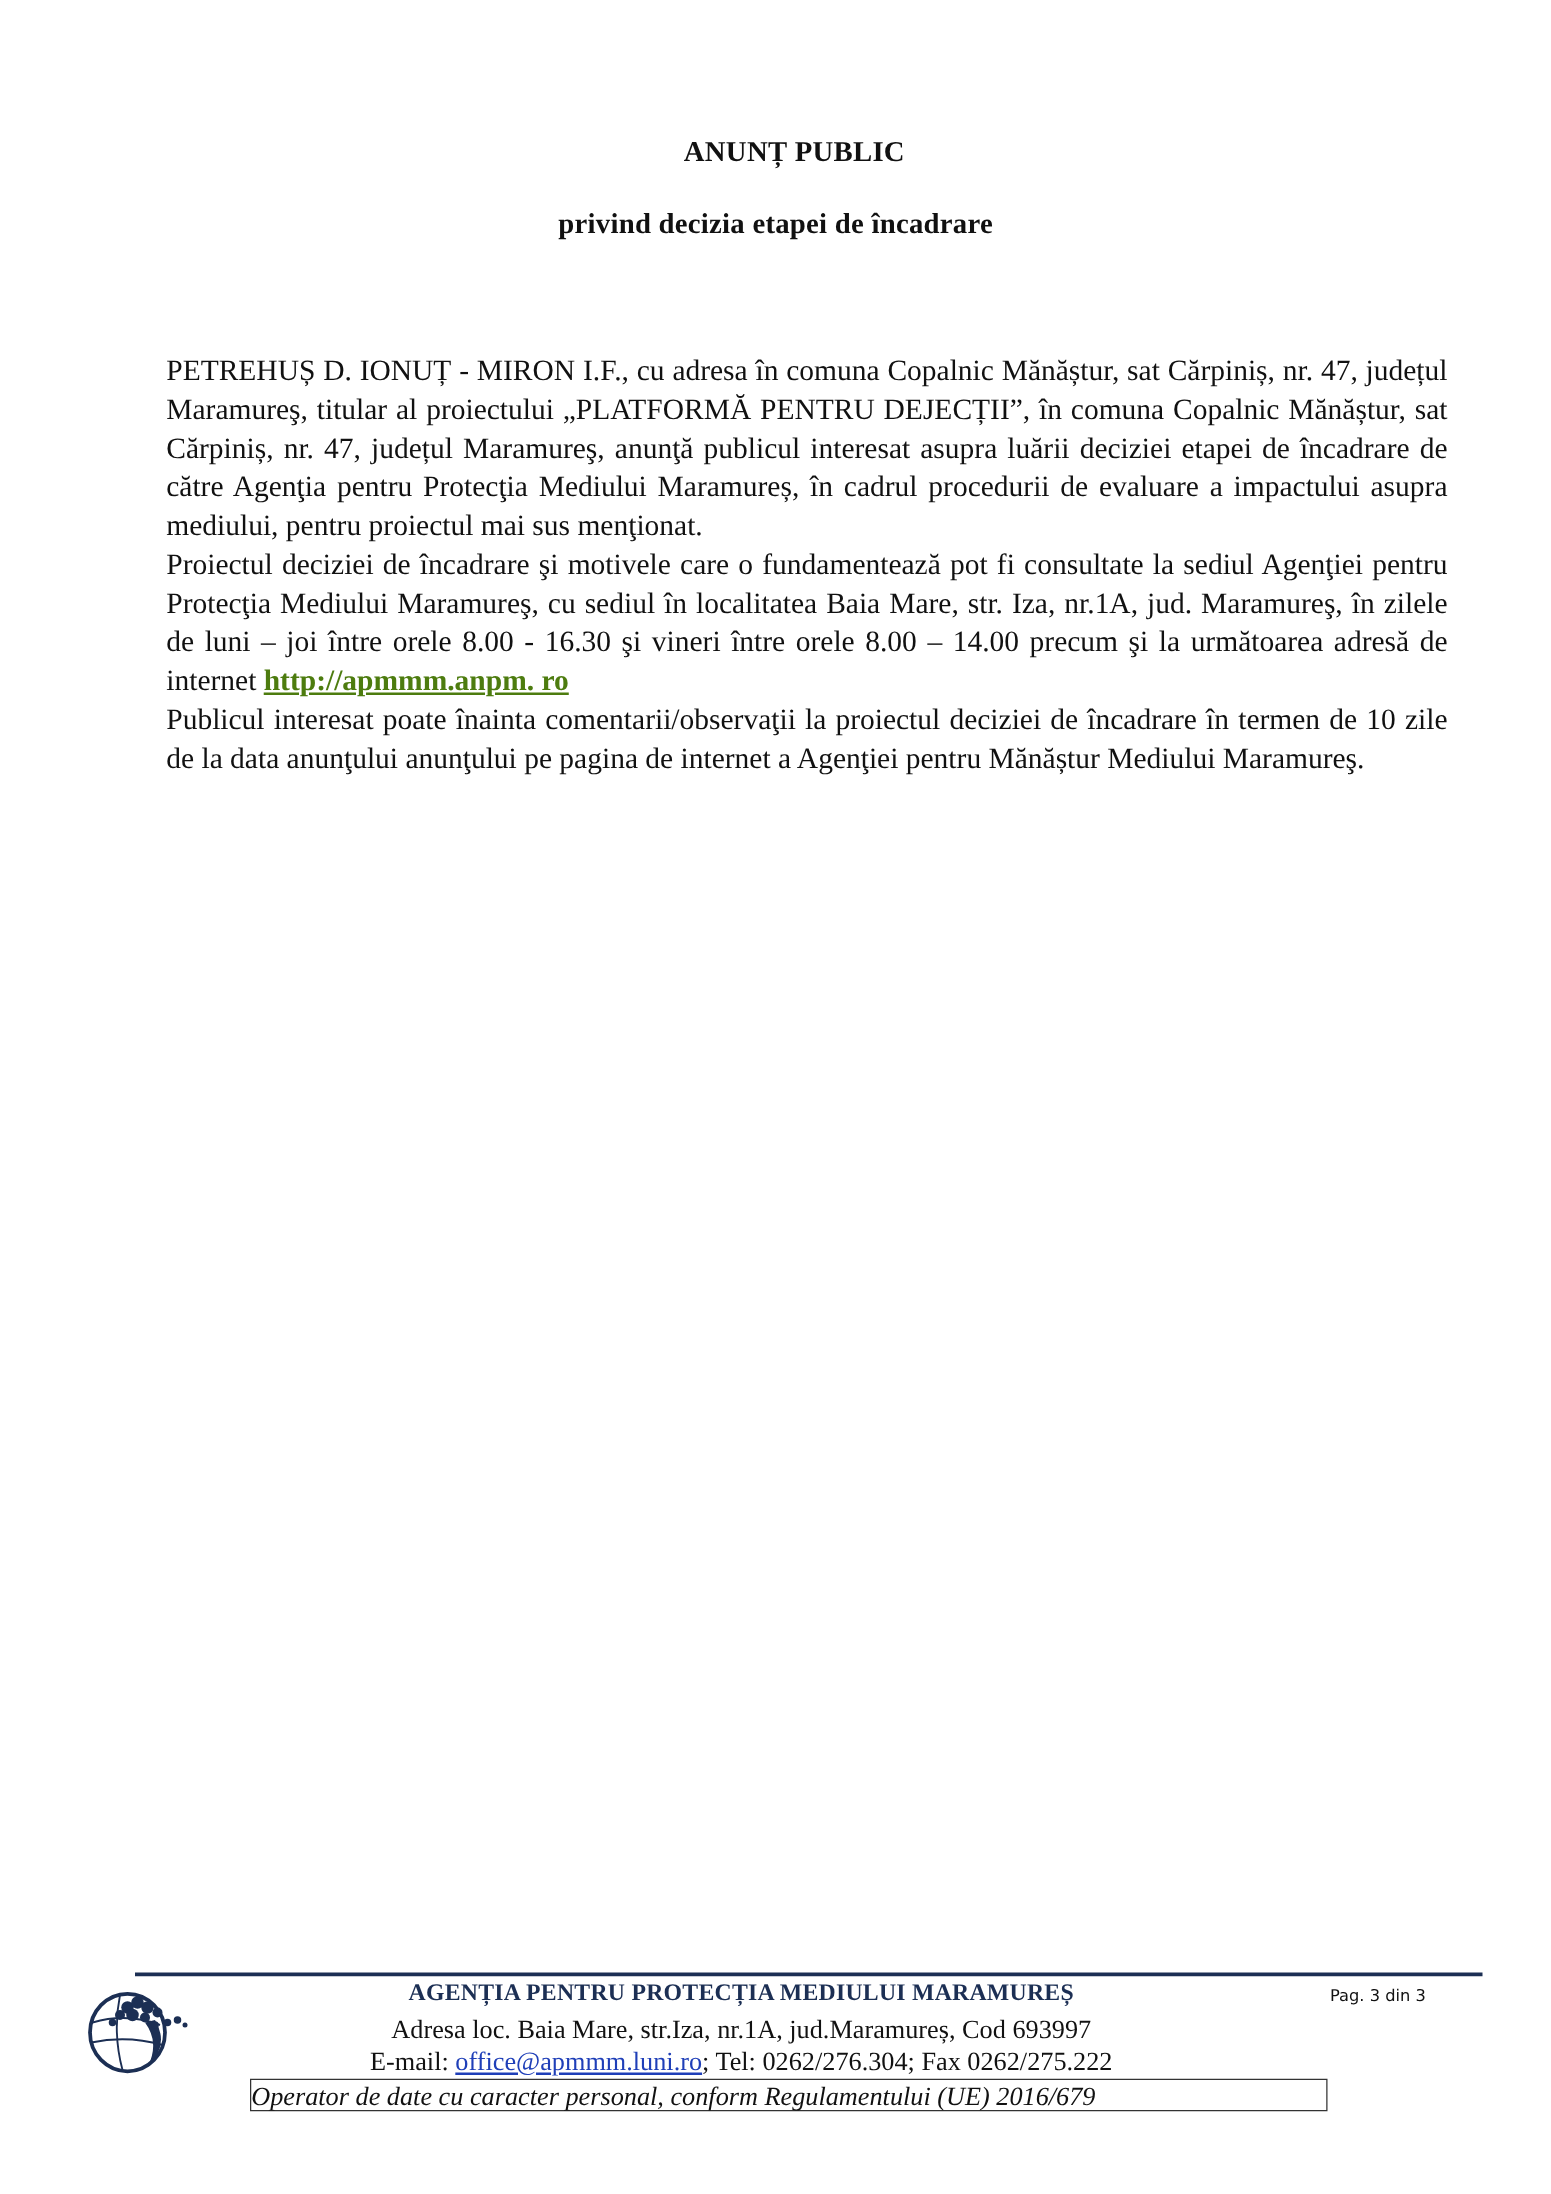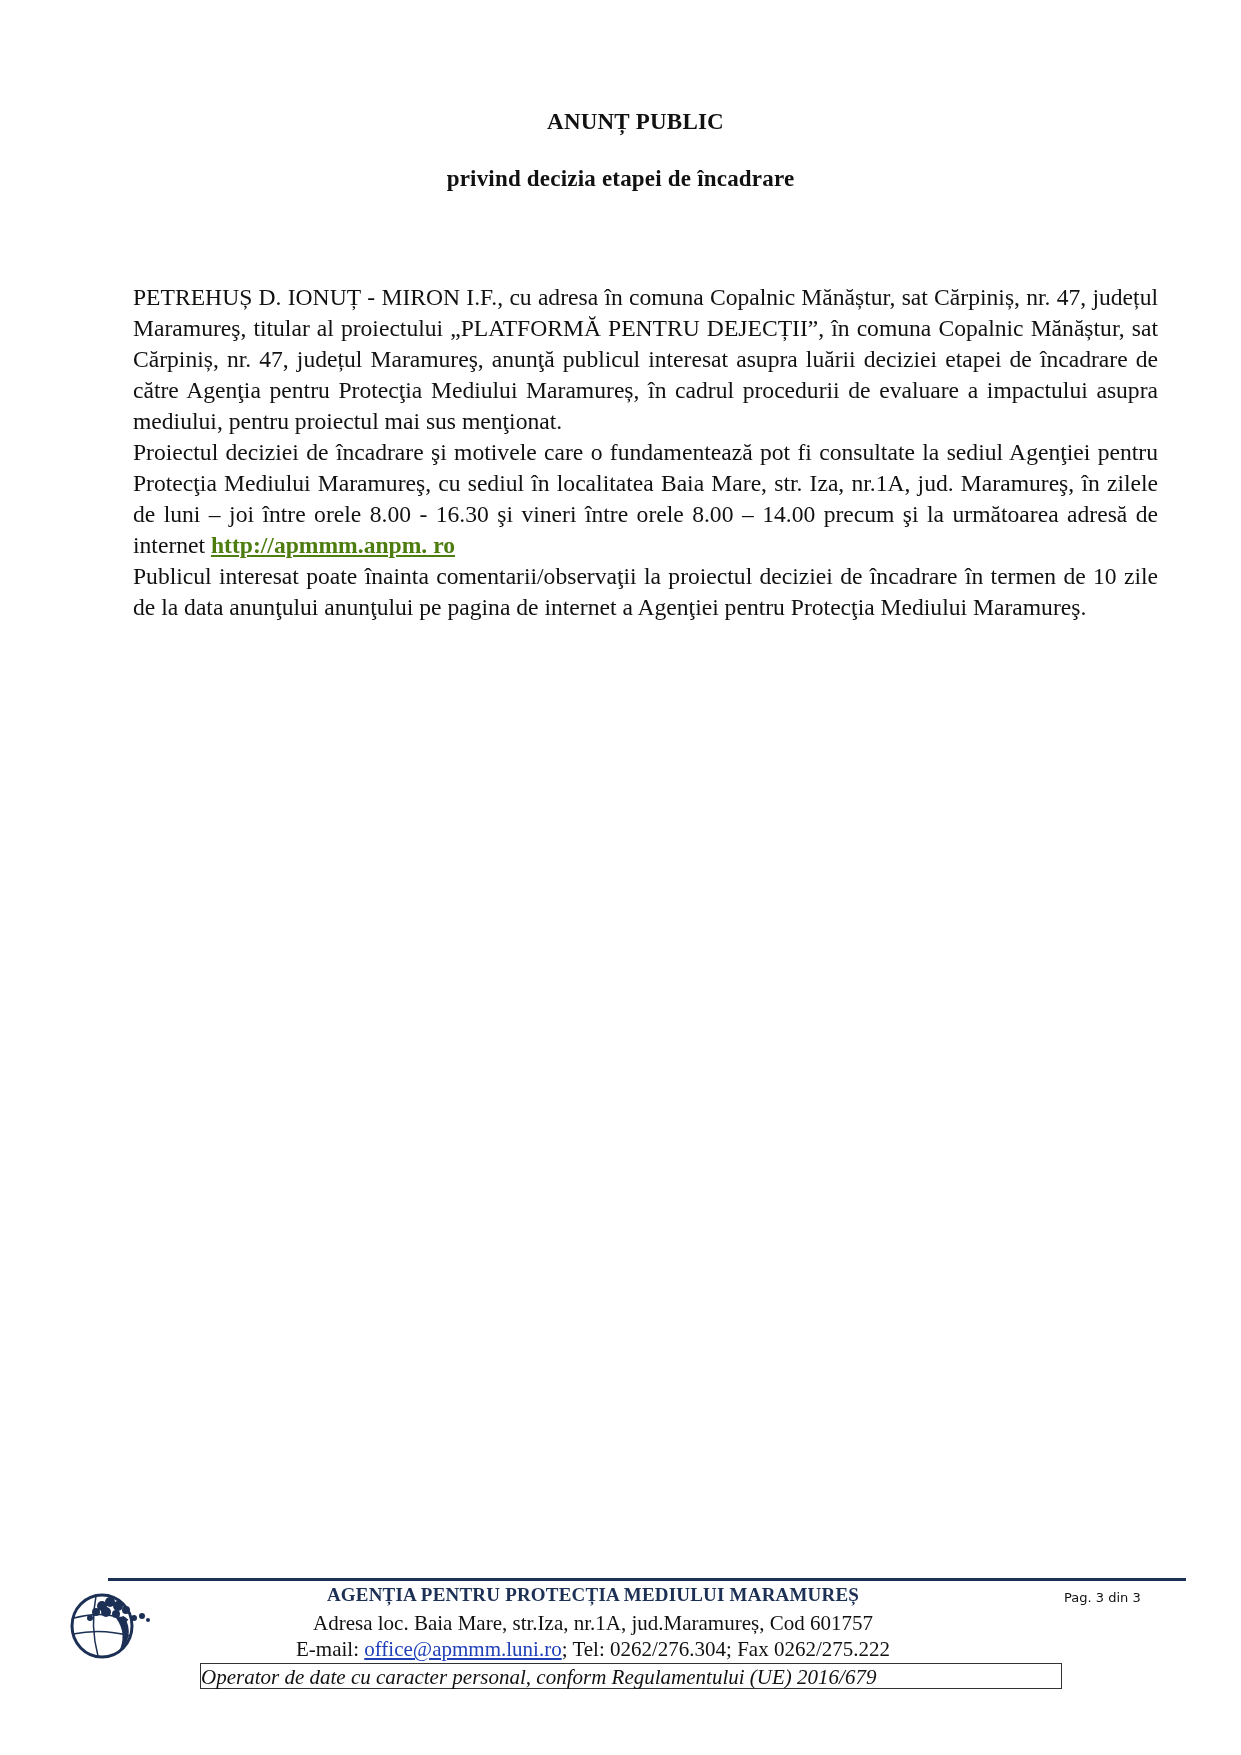--- a/index.html
+++ b/index.html
@@ -51,21 +51,21 @@
 <body>
 
 <div>
 
   <div id="t1" class="title">ANUNȚ PUBLIC</div>
   <div id="t2" class="title">privind decizia etapei de încadrare</div>
 
   <div class="body">
     <p><b>PETREHUȘ D. IONUȚ - MIRON I.F.,</b><span> cu adresa în comuna Copalnic Mănăștur, sat Cărpiniș, nr. 47, județul Maramureş, titular al proiectului </span><b>„PLATFORMĂ PENTRU DEJECȚII”,</b><span> în comuna Copalnic Mănăștur, sat Cărpiniș, nr. 47, județul Maramureş, anunţă publicul interesat asupra luării deciziei etapei de încadrare de către Agenţia pentru Protecţia Mediului Maramureș, în cadrul procedurii de evaluare a impactului asupra mediului, pentru proiectul mai sus menţionat.</span></p>
     <p><span>Proiectul deciziei de încadrare şi motivele care o fundamentează pot fi consultate la sediul </span><b>Agenţiei pentru Protecţia Mediului Maramureş,</b><span> cu sediul în </span><b>localitatea Baia Mare, str. Iza, nr.1A, jud. Maramureş,</b><span> în zilele de </span><b>luni – joi între orele 8.00 - 16.30 şi vineri între orele 8.00 – 14.00</b><span> precum şi la următoarea adresă de internet </span><a class="link">http://apmmm.anpm. ro</a></p>
-    <p><span>Publicul interesat poate înainta comentarii/observaţii la proiectul deciziei de încadrare în termen de </span><b>10 zile</b><span> de la data anunţului anunţului pe pagina de internet a </span><b>Agenţiei pentru Protecţia Mediului Maramureş</b><span>.</span></p>
+    <p><span>Publicul interesat poate înainta comentarii/observaţii la proiectul deciziei de încadrare în termen de </span><b>10 zile</b><span> de la data anunţului anunţului pe pagina de internet a </span><b>Agenţiei pentru Mănăștur Mediului Maramureş</b><span>.</span></p>
   </div>
 
   <div class="footer-rule"></div>
 
   <svg class="logo" viewBox="0 0 92 72">
     <ellipse cx="36" cy="38" rx="30" ry="31" fill="none" stroke="#1c2f54" stroke-width="3"></ellipse>
     <path d="M8 30 Q36 22 62 32" fill="none" stroke="#1c2f54" stroke-width="1.5"></path>
     <path d="M7 46 Q36 40 64 48" fill="none" stroke="#1c2f54" stroke-width="1.5"></path>
     <path d="M30 8 Q24 38 32 68" fill="none" stroke="#1c2f54" stroke-width="1.5"></path>
     <path d="M58 28 Q70 48 52 66 Q62 46 50 30 Z" fill="#1c2f54"></path>
@@ -79,18 +79,18 @@
       <circle cx="60" cy="22" r="4"></circle>
         <circle cx="68" cy="30" r="3"></circle>
         <circle cx="76" cy="28" r="3"></circle>
       <circle cx="24" cy="30" r="3"></circle>
         <circle cx="58" cy="32" r="3"></circle>
         <circle cx="82" cy="32" r="2"></circle>
     </g>
   </svg>
 
   <div class="f-title">AGENȚIA PENTRU PROTECȚIA MEDIULUI MARAMUREȘ</div>
-  <div id="f-addr" class="f-line">Adresa loc. Baia Mare, str.Iza, nr.1A, jud.Maramureș, Cod 601757</div>
+  <div id="f-addr" class="f-line">Adresa loc. Baia Mare, str.Iza, nr.1A, jud.Maramureș, Cod 693997</div>
   <div id="f-contact" class="f-line f-contact"><span>E-mail: </span><a>office@apmmm.luni.ro</a><span>; Tel: 0262/276.304; Fax 0262/275.222</span></div>
   <div class="f-box">Operator de date cu caracter personal, conform Regulamentului (UE) 2016/679</div>
   <div class="page-num">Pag. 3 din 3</div>
 
 </div>
 
 </body></html>

